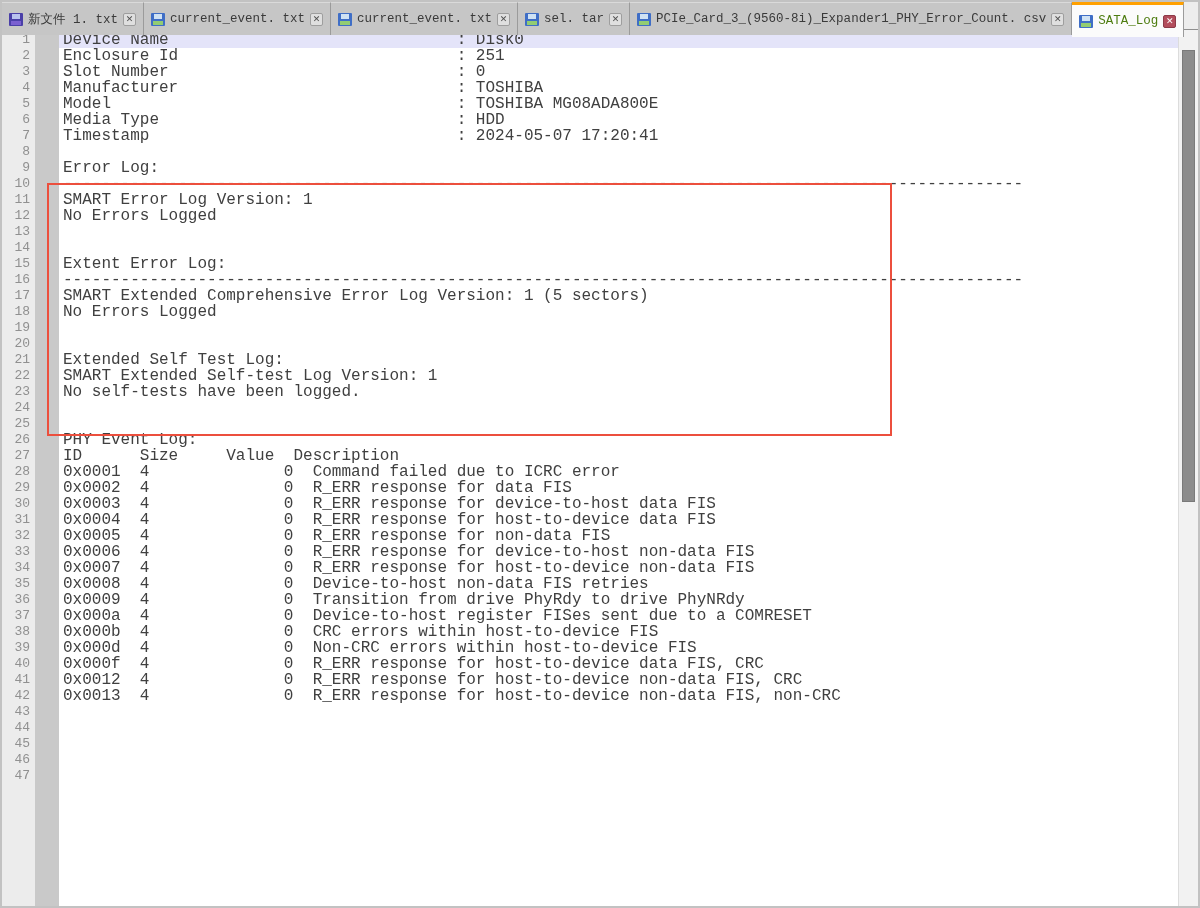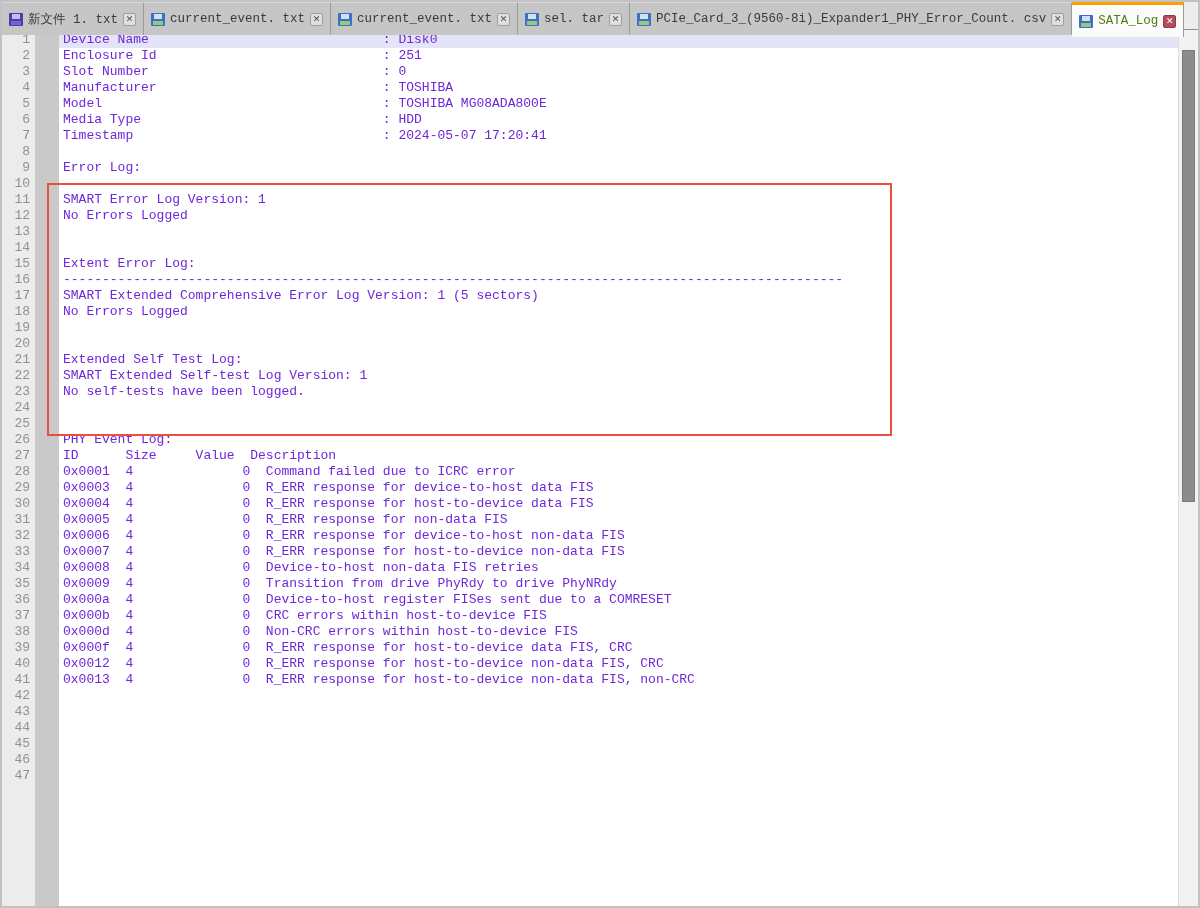--- a/index.html
+++ b/index.html
@@ -27,21 +27,21 @@
 
   .close { width:13px; height:13px; border-radius:2px; background:#dfdfdf; border:1px solid #9e9e9e; color:#4f4f4f; font-size:9px; line-height:11px; text-align:center; flex:none; font-family:"DejaVu Sans",sans-serif; }
   .tab.active .close { background:#b34d5c; border-color:#8c3a48; color:#ffffff; }
 
   
   .editor { position:absolute; top:28px; left:0; right:0; bottom:0; background:#ffffff; }
   .gutter { position:absolute; left:0; top:0; bottom:0; width:33px; background:#ececec; padding-top:2px; z-index:2; }
   .ln { height:16px; font-size:13px; line-height:16px; color:#909090; text-align:right; padding-right:5px; }
   .band { position:absolute; left:33px; top:0; bottom:0; width:24px; background:#c9c9c9; z-index:2; }
   .content { position:absolute; left:57px; right:20px; top:0; bottom:0; padding-top:2px; overflow:hidden; background:#ffffff; }
-  .line { position:relative; height:16px; font-size:13px; line-height:16px; white-space:pre; color:#6d28d9; padding-left:4px; z-index:2; }
+  .line { position:relative; height:16px; font-size:16px; line-height:16px; white-space:pre; color:#404040; padding-left:4px; z-index:2; }
   .cur-line { position:absolute; top:2px; left:0; right:0; height:16px; background:#e4e4f9; z-index:1; }
   .annotation { position:absolute; left:45px; top:153px; width:845px; height:253px; border:2px solid #ec4f3d; z-index:4; pointer-events:none; }
   .scrollbar { position:absolute; right:0; top:0; bottom:0; width:20px; background:#f2f2f2; border-left:1px solid #dcdcdc; z-index:3; }
   .thumb { position:absolute; left:3px; top:20px; width:13px; height:452px; background:#8c8c8c; border:1px solid #7a7a7a; }
 </style>
 </head>
 <body>
 
 <div class="window">
   <div class="tabbar">
@@ -150,20 +150,21 @@
         <div class="line"></div>
         <div class="line"></div>
         <div class="line">Extended Self Test Log:</div>
         <div class="line">SMART Extended Self-test Log Version: 1</div>
         <div class="line">No self-tests have been logged.</div>
         <div class="line"></div>
         <div class="line"></div>
         <div class="line">PHY Event Log:</div>
         <div class="line">ID      Size     Value  Description</div>
         <div class="line">0x0001  4              0  Command failed due to ICRC error</div>
+        <div class="line">0x0002  4              0  R_ERR response for data FIS</div>
         <div class="line">0x0003  4              0  R_ERR response for device-to-host data FIS</div>
         <div class="line">0x0004  4              0  R_ERR response for host-to-device data FIS</div>
         <div class="line">0x0005  4              0  R_ERR response for non-data FIS</div>
         <div class="line">0x0006  4              0  R_ERR response for device-to-host non-data FIS</div>
         <div class="line">0x0007  4              0  R_ERR response for host-to-device non-data FIS</div>
         <div class="line">0x0008  4              0  Device-to-host non-data FIS retries</div>
         <div class="line">0x0009  4              0  Transition from drive PhyRdy to drive PhyNRdy</div>
         <div class="line">0x000a  4              0  Device-to-host register FISes sent due to a COMRESET</div>
         <div class="line">0x000b  4              0  CRC errors within host-to-device FIS</div>
         <div class="line">0x000d  4              0  Non-CRC errors within host-to-device FIS</div>

